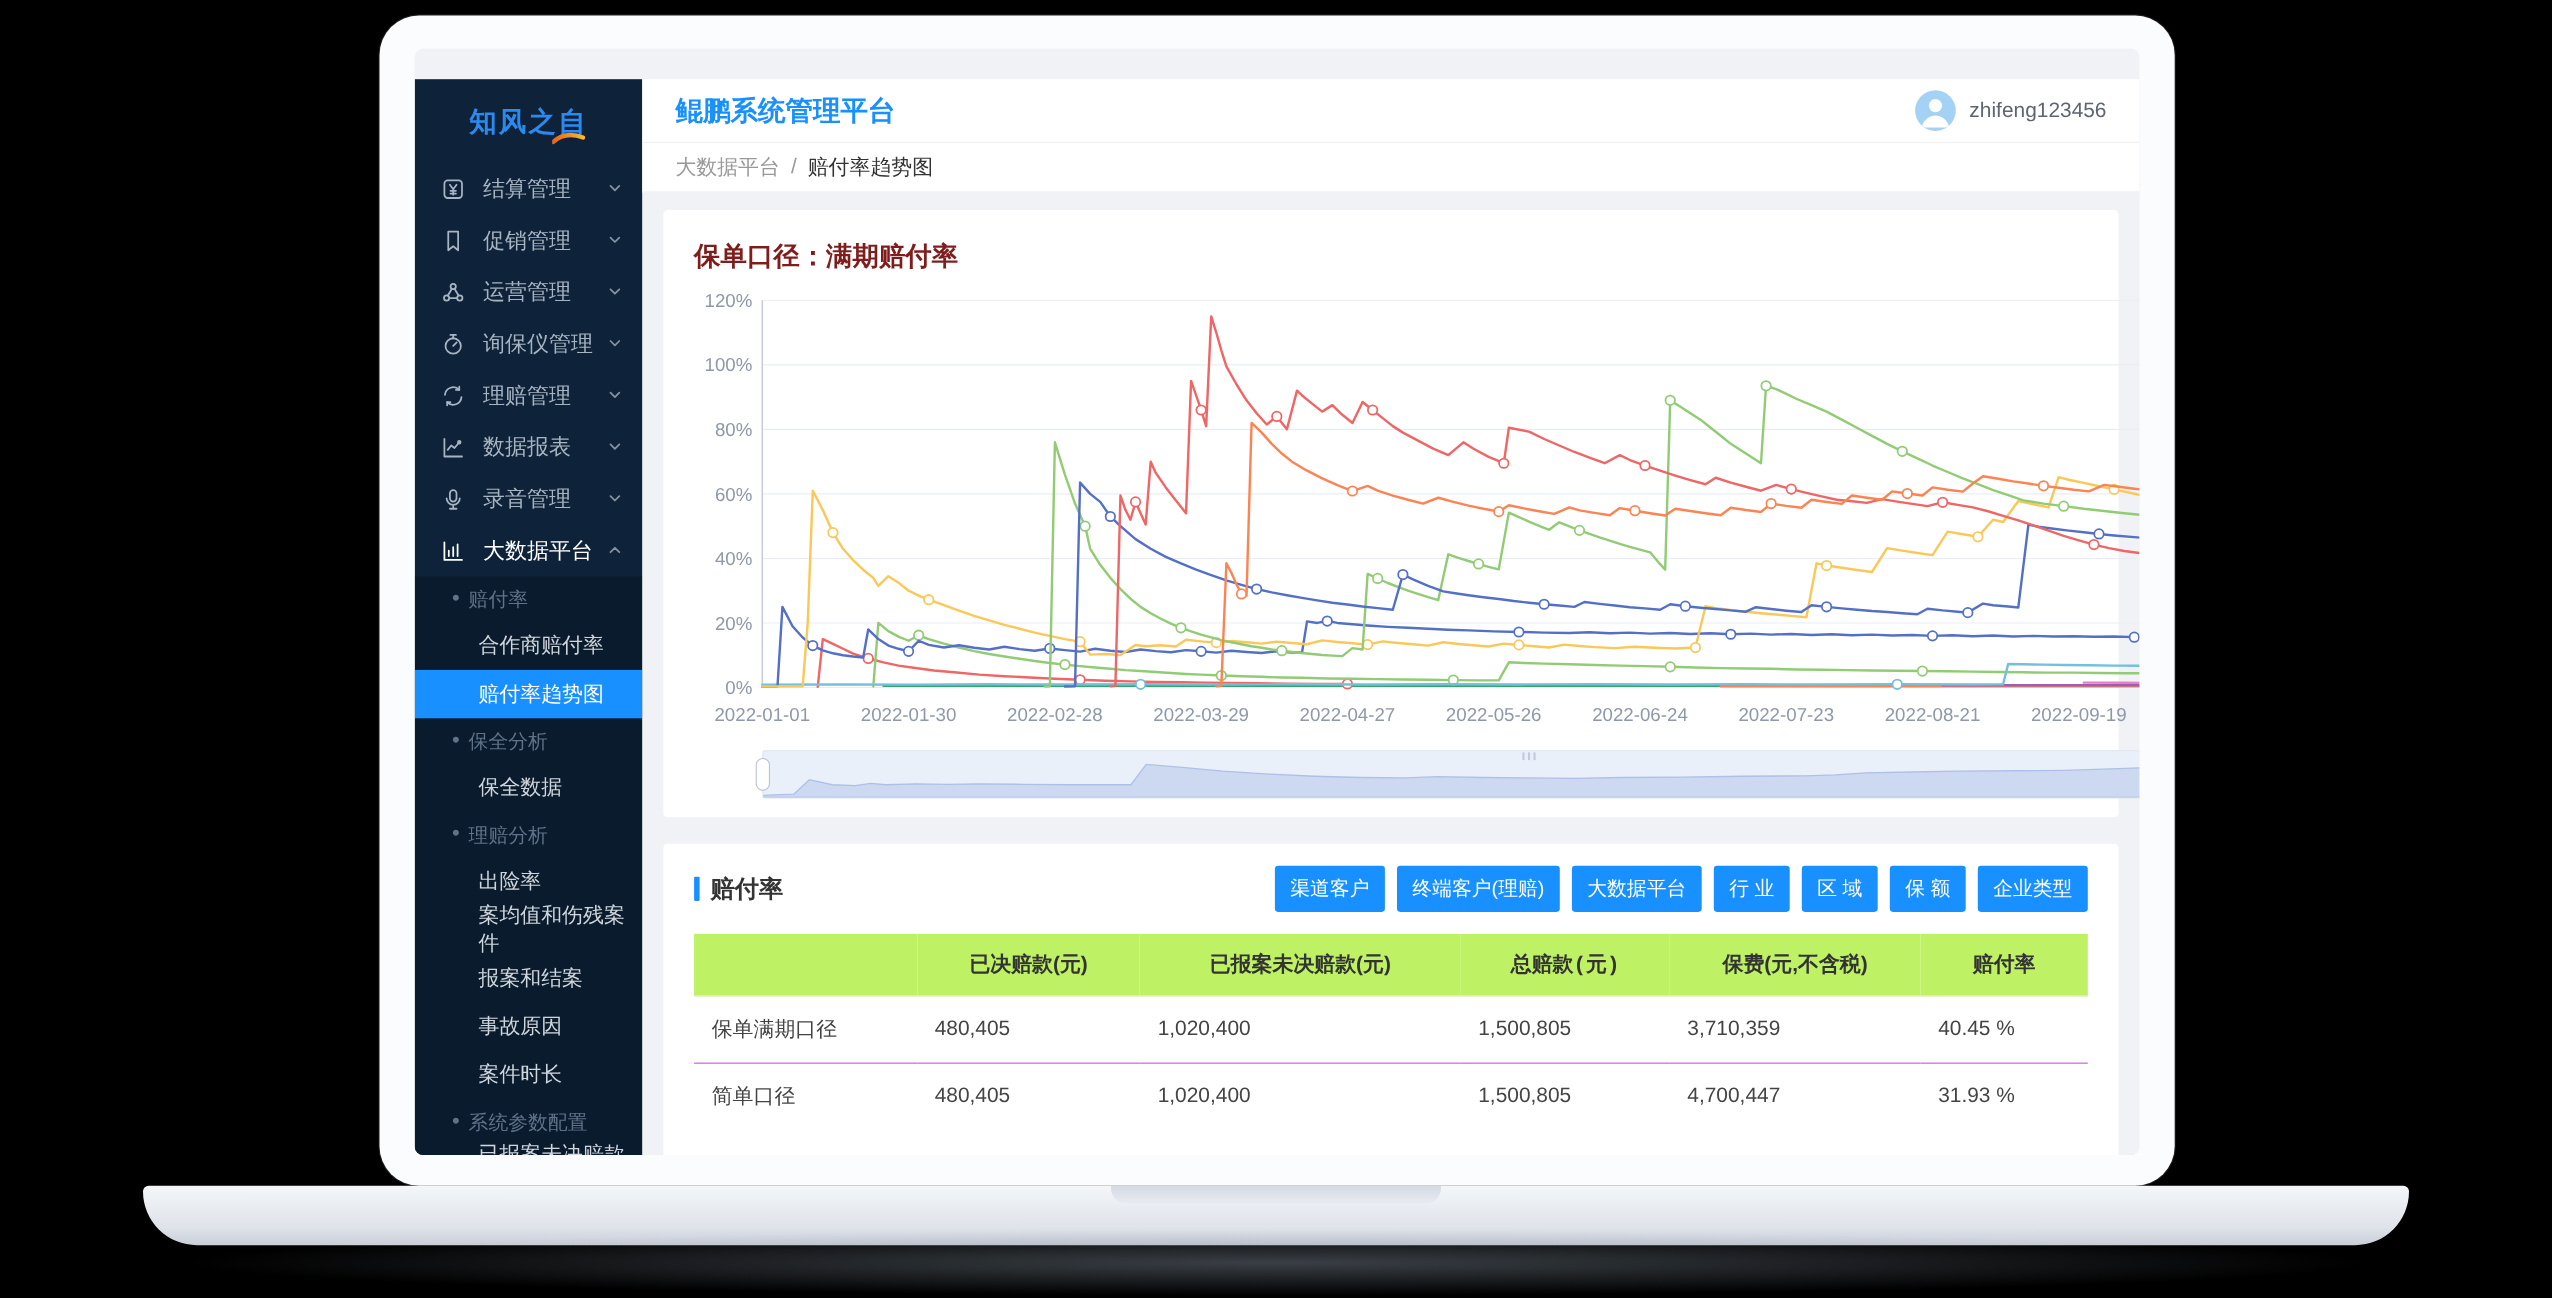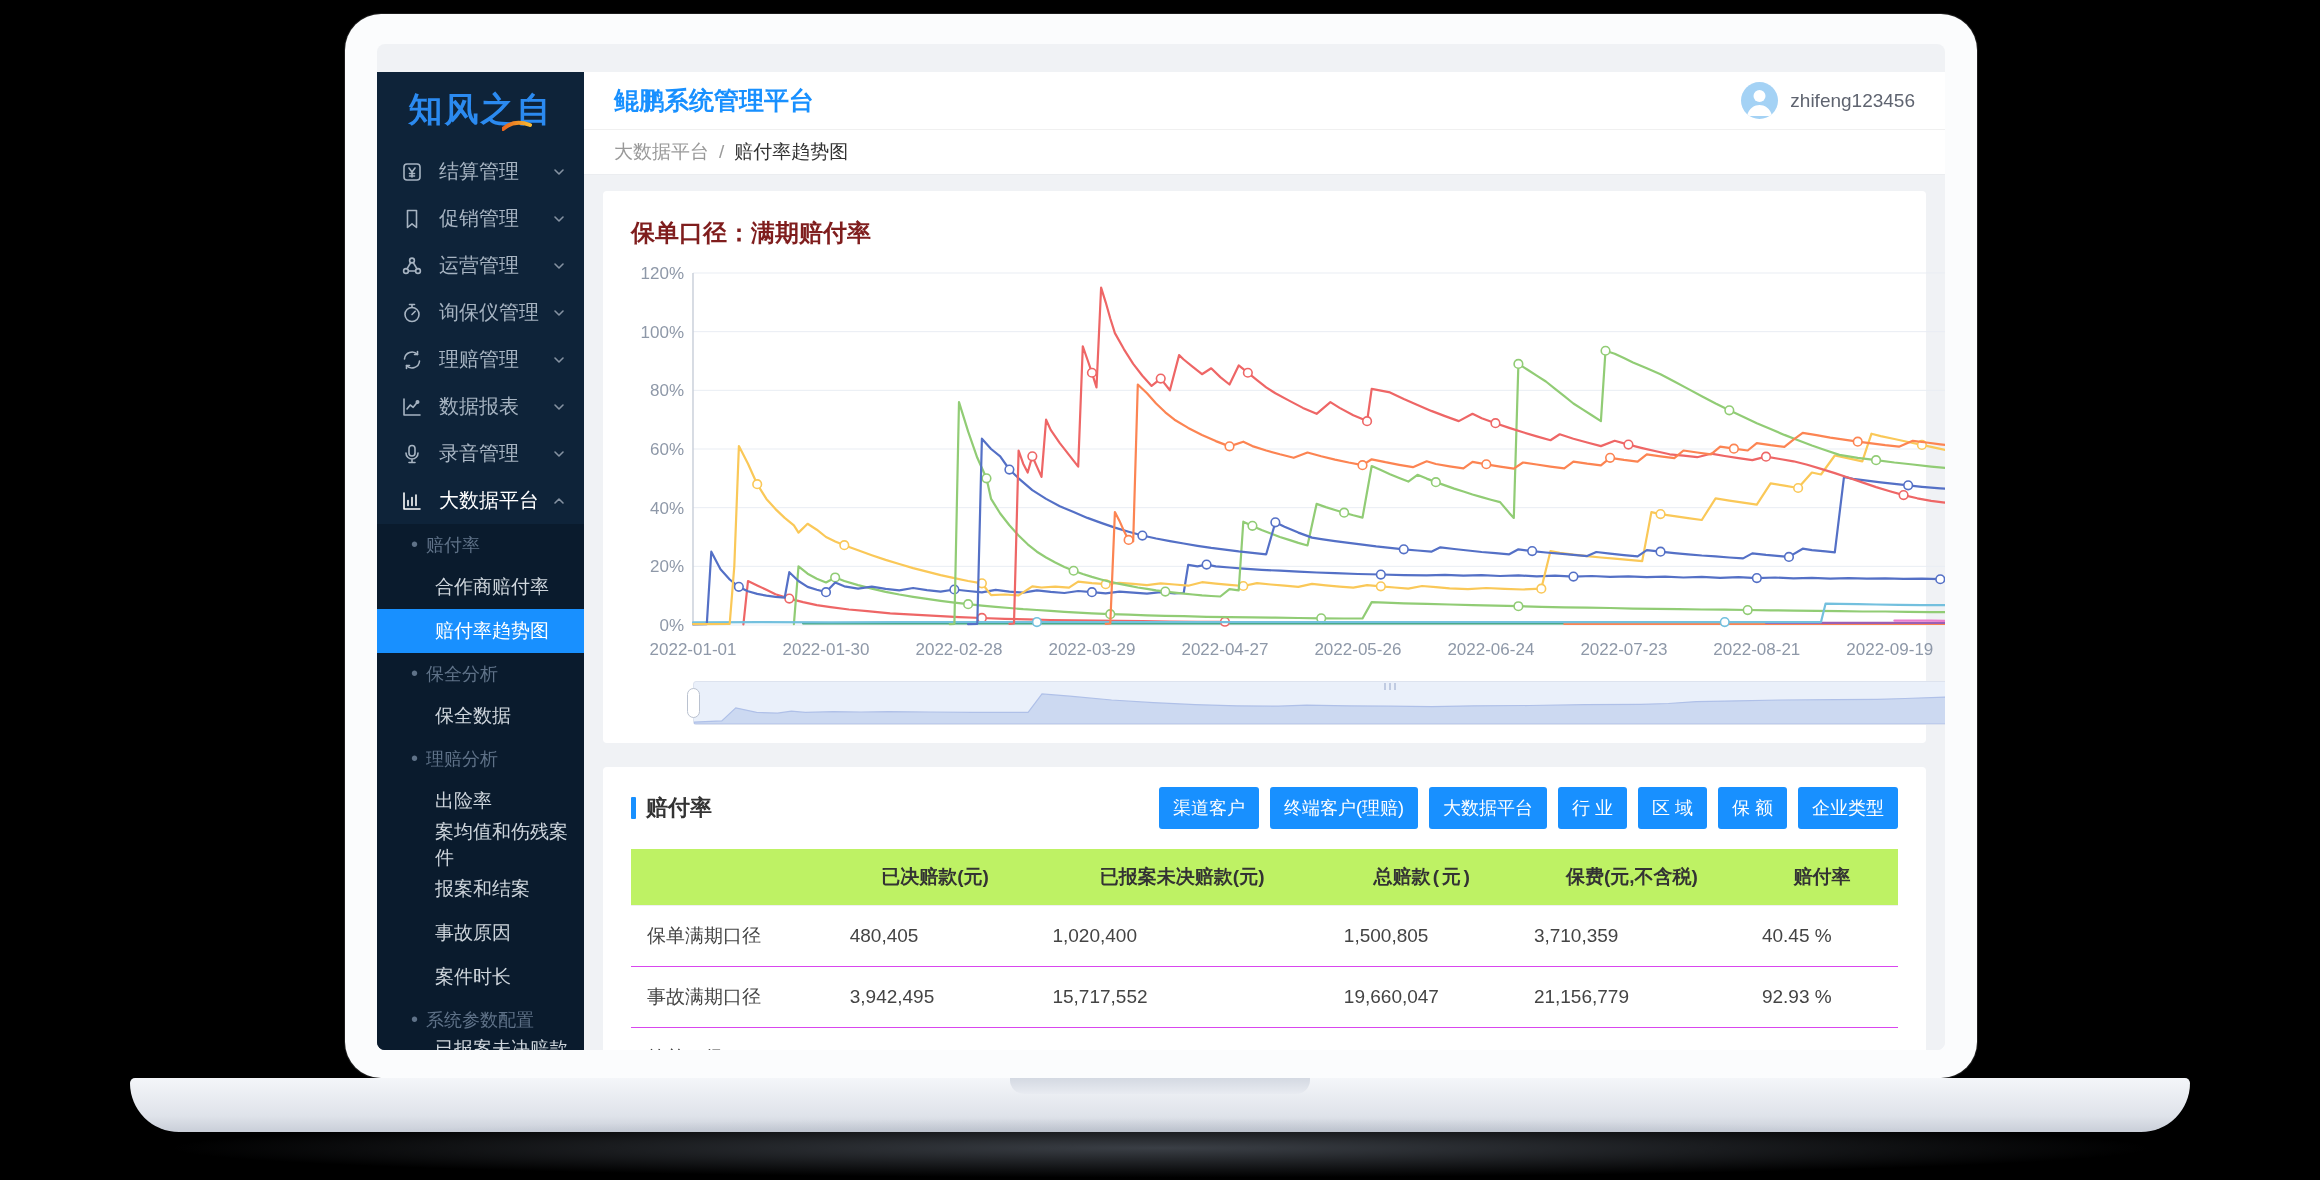--- a/index.html
+++ b/index.html
@@ -16,21 +16,21 @@
     background:linear-gradient(#f4f6f9,#dfe3ea 70%,#c9ced8);border-radius:6px 6px 58px 58px;}
   .base-notch{position:absolute;left:50%;top:0;transform:translateX(-50%);width:300px;height:16px;
     background:linear-gradient(#d4d9e2,#e8ebf1);border-radius:0 0 14px 14px;}
   .base-shadow{position:absolute;left:160px;top:1118px;width:2000px;height:60px;
     background:radial-gradient(ellipse at center,rgba(130,140,155,.45),rgba(0,0,0,0) 70%);}
 
   
   .app{display:flex;height:calc(100% - 0px);}
   .sidebar{width:207px;min-width:207px;background:#0e2339;color:#a7b4c2;overflow:hidden;}
   .logo-wrap{height:76px;display:flex;align-items:center;justify-content:center;position:relative;}
-  .logo-text{font-size:34px;font-weight:bold;color:#2b8af0;letter-spacing:2px;}
+  .logo-text{font-size:25px;font-weight:bold;color:#2b8af0;letter-spacing:2px;}
   .logo-swoosh{position:absolute;right:52px;bottom:16px;}
   .menu-item{height:47px;display:flex;align-items:center;padding:0 18px 0 22px;cursor:pointer;font-size:20px;color:#a7b4c2;}
   .menu-item .mi-icon{width:26px;height:26px;margin-right:14px;display:inline-flex;align-items:center;justify-content:center;color:#a7b4c2;}
   .menu-item .mi-label{flex:1;}
   .menu-item.active-parent{color:#ffffff;}
   .menu-item.active-parent .mi-icon{color:#ffffff;}
   .submenu{background:#0a1b2d;}
   .group-label{height:41px;display:flex;align-items:center;padding-left:34px;font-size:18px;color:#5f7288;}
   .group-label .dot{margin-right:8px;font-size:20px;}
   .sub-item{height:44px;display:flex;align-items:center;padding-left:58px;font-size:19px;color:#cfd6dd;cursor:pointer;}
@@ -404,28 +404,20 @@
                 <tbody>
                     <tr>
                       <td>保单满期口径</td>
                       <td>480,405</td>
                       <td>1,020,400</td>
                       <td>1,500,805</td>
                       <td>3,710,359</td>
                       <td>40.45 %</td>
                     </tr>
                     <tr>
-                      <td>事故满期口径</td>
-                      <td>3,942,495</td>
-                      <td>15,717,552</td>
-                      <td>19,660,047</td>
-                      <td>21,156,779</td>
-                      <td>92.93 %</td>
-                    </tr>
-                    <tr>
                       <td>简单口径</td>
                       <td>480,405</td>
                       <td>1,020,400</td>
                       <td>1,500,805</td>
                       <td>4,700,447</td>
                       <td>31.93 %</td>
                     </tr>
                   </tbody>
               </table>
             </div>

